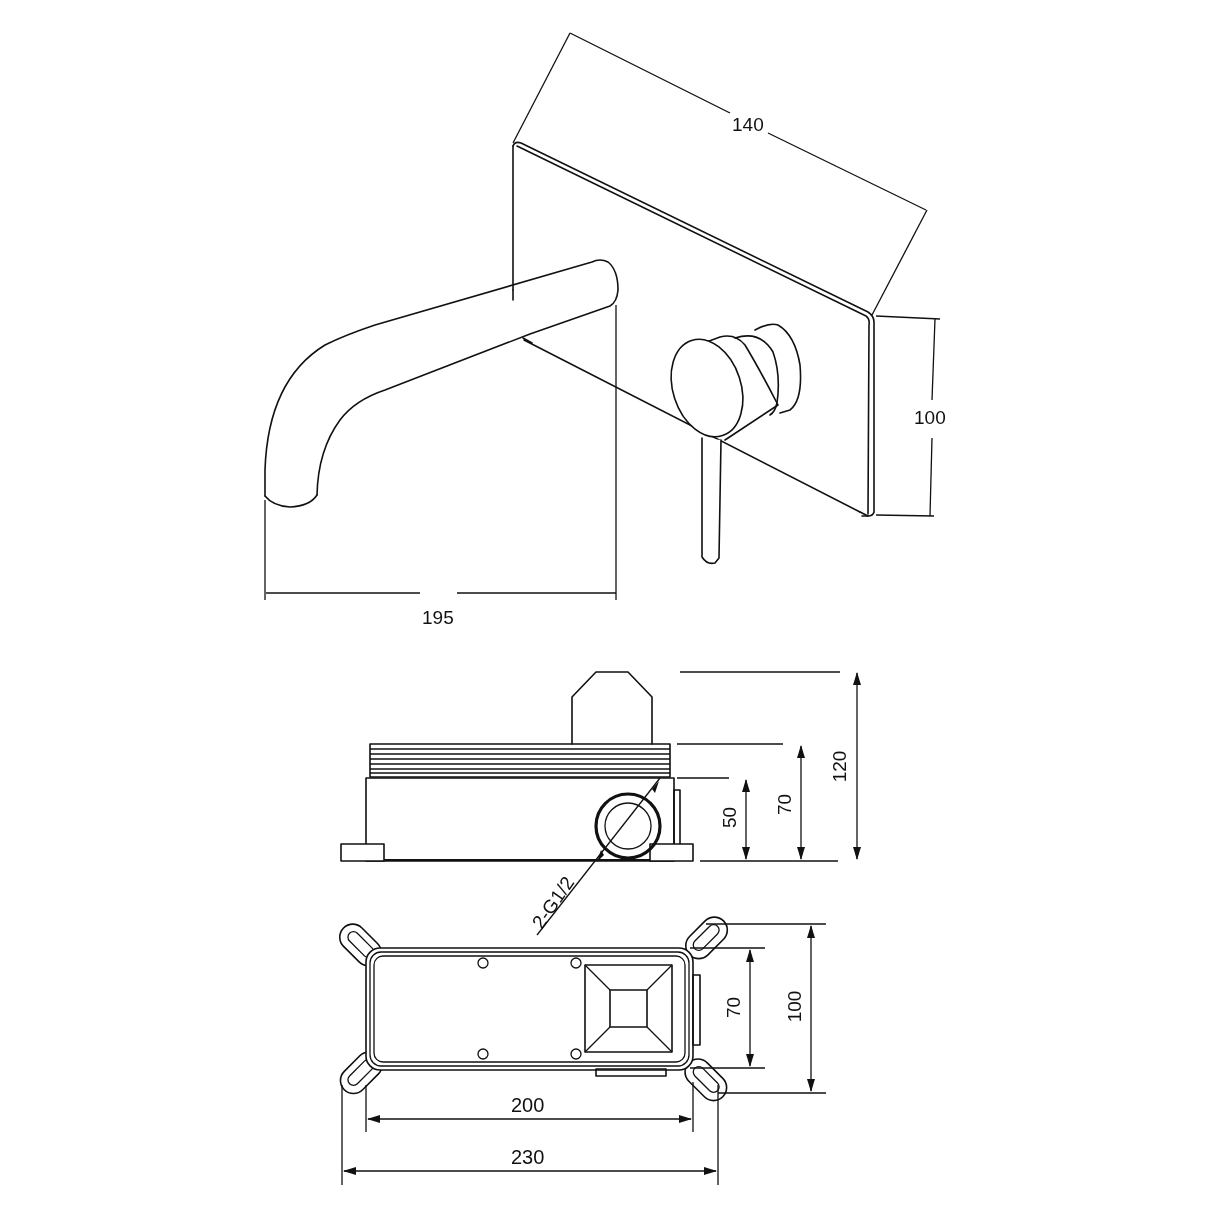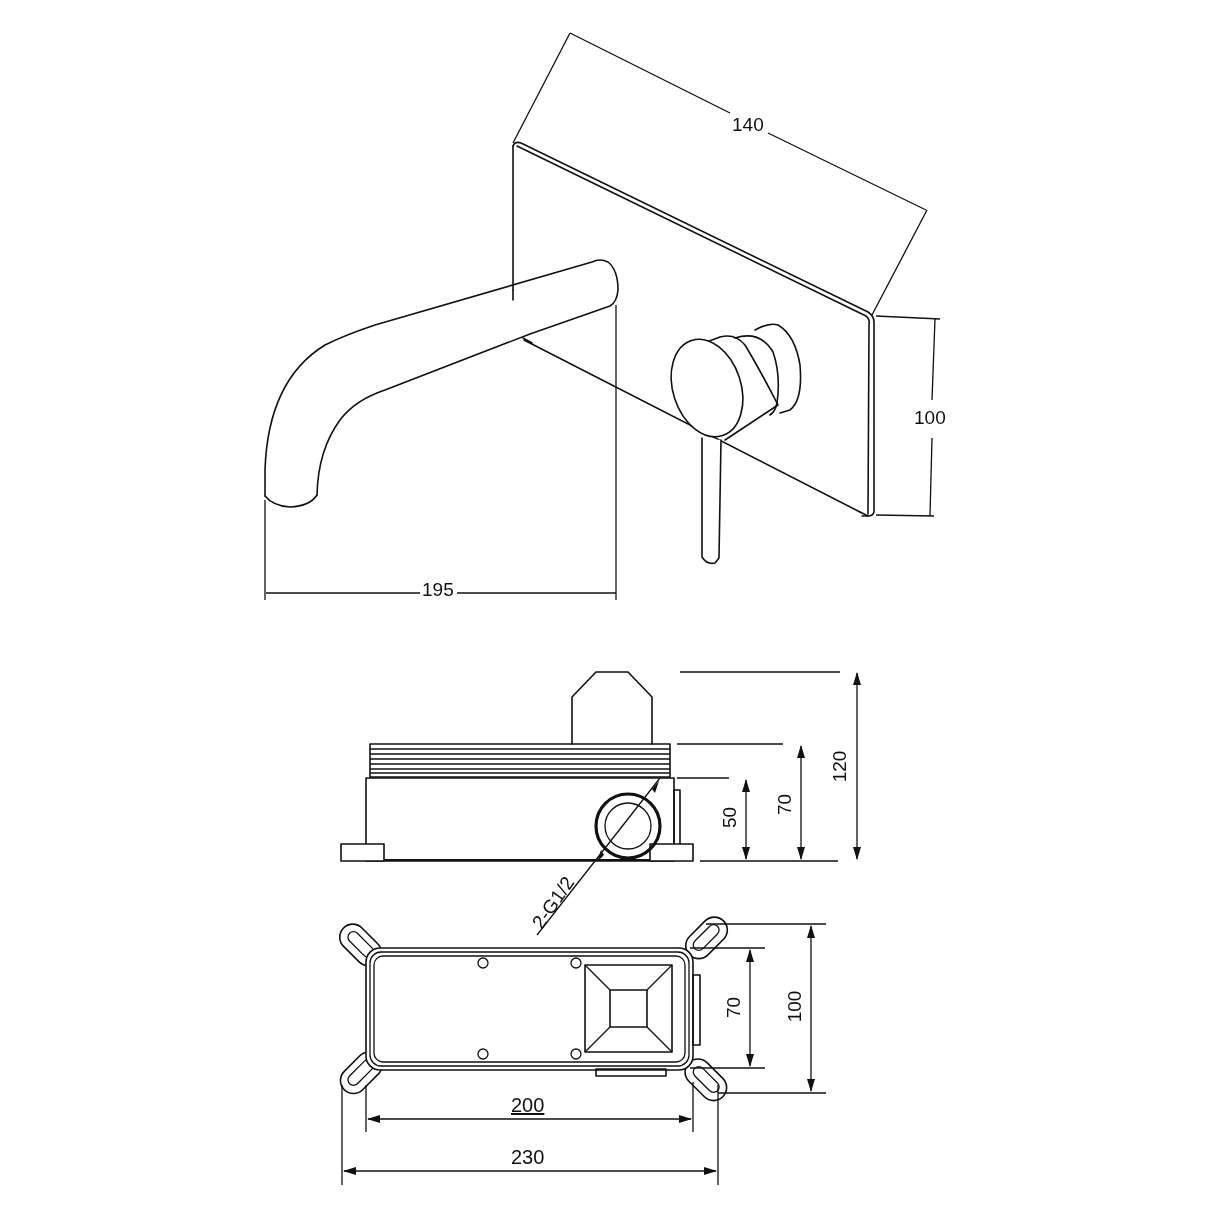--- a/index.html
+++ b/index.html
@@ -175,23 +175,23 @@
     <polygon points="692,1119 679,1115 679,1123" fill="#111"></polygon>
 
     <line class="thin" x1="344" y1="1171" x2="716" y2="1171"></line>
     <polygon points="343,1171 356,1167 356,1175" fill="#111"></polygon>
     <polygon points="717,1171 704,1167 704,1175" fill="#111"></polygon>
   </g>
 </svg>
 
 <div class="lbl" style="left:731px; top:115px; background:transparent;">140</div>
 <div class="lbl" style="left:913px; top:408px;">100</div>
-<div class="lbl" style="left:421px; top:580px;">195</div>
+<div class="lbl" style="left:421px; top:608px;">195</div>
 
 <div class="lbl" style="left:718px; top:808px; transform:rotate(-90deg);">50</div>
 <div class="lbl" style="left:773px; top:795px; transform:rotate(-90deg);">70</div>
 <div class="lbl" style="left:823px; top:757px; transform:rotate(-90deg);">120</div>
 <div class="lbl" style="left:523px; top:893px; transform:rotate(-55deg); background:transparent;">2-G1/2</div>
 
 <div class="lbl" style="left:722px; top:998px; transform:rotate(-90deg);">70</div>
 <div class="lbl" style="left:778px; top:997px; transform:rotate(-90deg);">100</div>
-<div class="lbl" style="left:510px; top:1095px; font-size:20px;text-decoration:underline;">200</div>
+<div class="lbl" style="left:510px; top:1095px; font-size:20px;">200</div>
 <div class="lbl" style="left:510px; top:1147px; font-size:20px;">230</div>
 
 </body></html>

